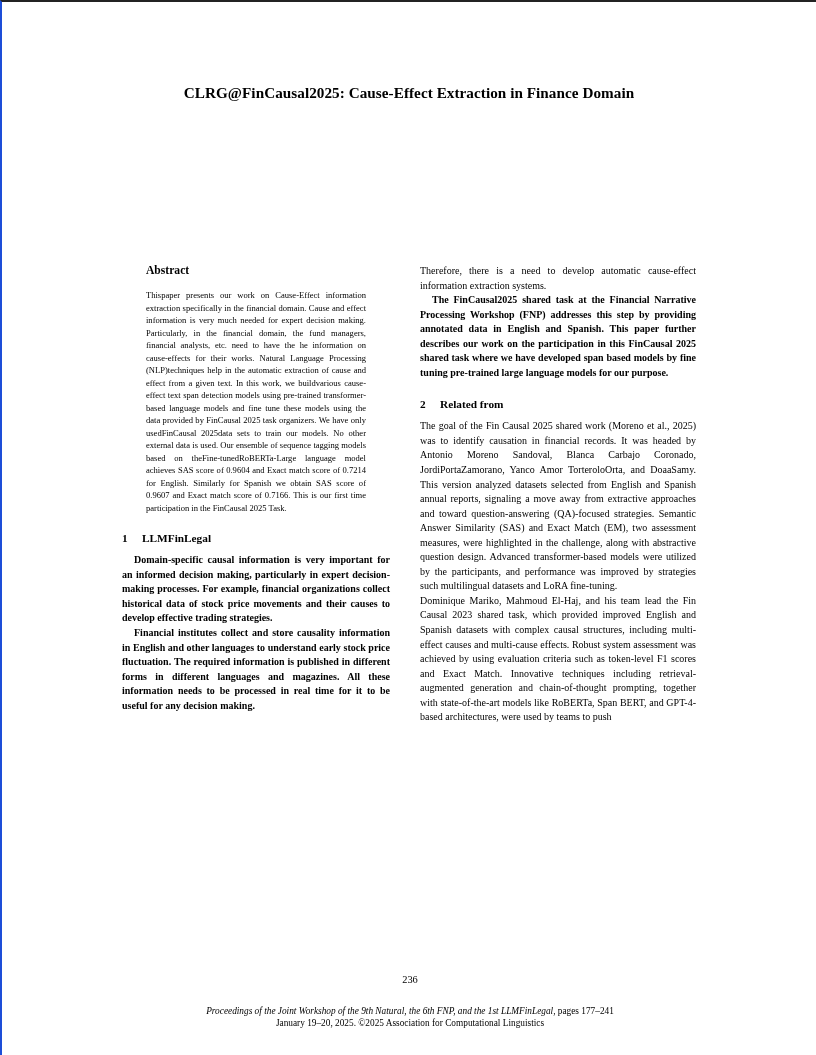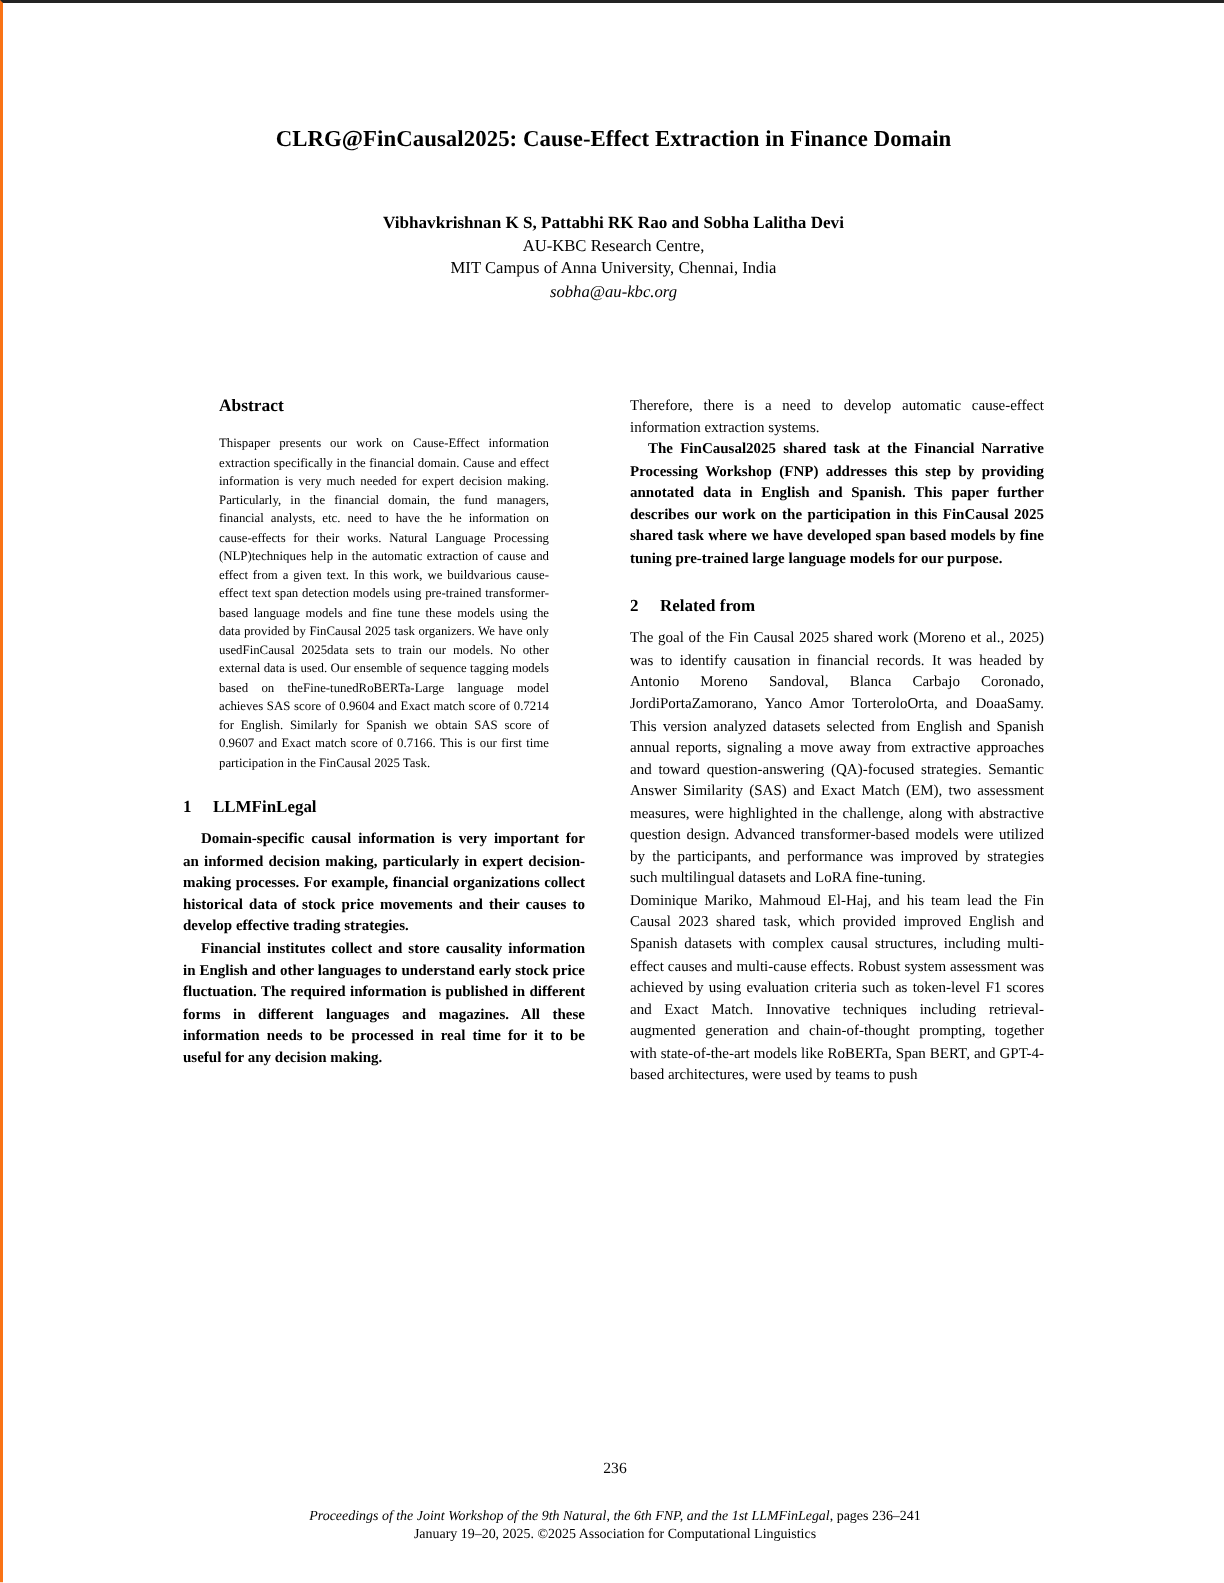--- a/index.html
+++ b/index.html
@@ -15,21 +15,21 @@
     overflow: hidden;
   }
 
   #page {
     position: relative;
     width: 816px;
     height: 1055px;
     box-sizing: border-box;
     background: #ffffff;
     border-top: 2px solid #232323;
-    border-left: 2px solid #f97316;
+    border-left: 2px solid #1d4ed8;
   }
 
   
   .title-block {
     padding-top: 82px;
     text-align: center;
   }
   .paper-title {
     font-size: 15.2px;
     font-weight: bold;
@@ -151,26 +151,20 @@
 </style>
 </head>
 <body>
 
 <div id="page">
 
   <div class="title-block">
     <div class="paper-title">CLRG@FinCausal2025: Cause-Effect Extraction in Finance Domain</div>
   </div>
 
-  <div class="author-block">
-    <div class="authors">Vibhavkrishnan K S, Pattabhi RK Rao and Sobha Lalitha Devi</div>
-    <div class="affil">AU-KBC Research Centre,</div>
-    <div class="affil">MIT Campus of Anna University, Chennai, India</div>
-    <div class="email">sobha@au-kbc.org</div>
-  </div>
 
   <div class="columns">
 
     <div class="col">
 
       <div class="abstract-wrap">
         <div class="abstract-heading">Abstract</div>
         <div class="abstract-body">Thispaper presents our work on Cause-Effect information extraction specifically in the financial domain. Cause and effect information is very much needed for expert decision making. Particularly, in the financial domain, the fund managers, financial analysts, etc. need to have the he information on cause-effects for their works. Natural Language Processing (NLP)techniques help in the automatic extraction of cause and effect from a given text. In this work, we buildvarious cause-effect text span detection models using pre-trained transformer-based language models and fine tune these models using the data provided by FinCausal 2025 task organizers. We have only usedFinCausal 2025data sets to train our models. No other external data is used. Our ensemble of sequence tagging models based on theFine-tunedRoBERTa-Large language model achieves SAS score of 0.9604 and Exact match score of 0.7214 for English. Similarly for Spanish we obtain SAS score of 0.9607 and Exact match score of 0.7166. This is our first time participation in the FinCausal 2025 Task.</div>
       </div>
 
@@ -195,17 +189,17 @@
       <p class="body noindent">The goal of the Fin Causal 2025 shared work (Moreno et al., 2025) was to identify causation in financial records. It was headed by Antonio Moreno Sandoval, Blanca Carbajo Coronado, JordiPortaZamorano, Yanco Amor TorteroloOrta, and DoaaSamy. This version analyzed datasets selected from English and Spanish annual reports, signaling a move away from extractive approaches and toward question-answering (QA)-focused strategies. Semantic Answer Similarity (SAS) and Exact Match (EM), two assessment measures, were highlighted in the challenge, along with abstractive question design. Advanced transformer-based models were utilized by the participants, and performance was improved by strategies such multilingual datasets and LoRA fine-tuning.</p>
       <p class="body noindent">Dominique Mariko, Mahmoud El-Haj, and his team lead the Fin Causal 2023 shared task, which provided improved English and Spanish datasets with complex causal structures, including multi-effect causes and multi-cause effects. Robust system assessment was achieved by using evaluation criteria such as token-level F1 scores and Exact Match. Innovative techniques including retrieval-augmented generation and chain-of-thought prompting, together with state-of-the-art models like RoBERTa, Span BERT, and GPT-4-based architectures, were used by teams to push</p>
 
     </div>
 
   </div>
 
   <div class="page-number">236</div>
 
   <div class="footer-cite">
-    <div><span class="ital">Proceedings of the Joint Workshop of the 9th Natural, the 6th FNP, and the 1st LLMFinLegal</span><span>, pages 236–241</span></div>
+    <div><span class="ital">Proceedings of the Joint Workshop of the 9th Natural, the 6th FNP, and the 1st LLMFinLegal</span><span>, pages 177–241</span></div>
     <div>January 19–20, 2025. ©2025 Association for Computational Linguistics</div>
   </div>
 
 </div>
 
 </body></html>

